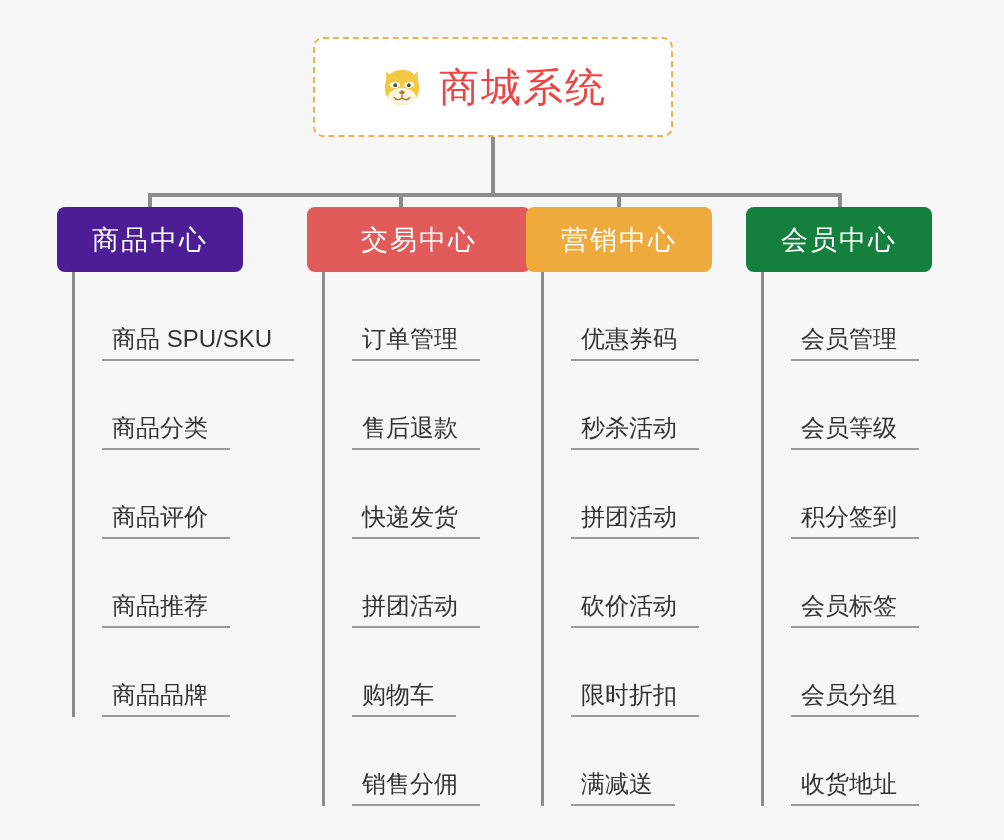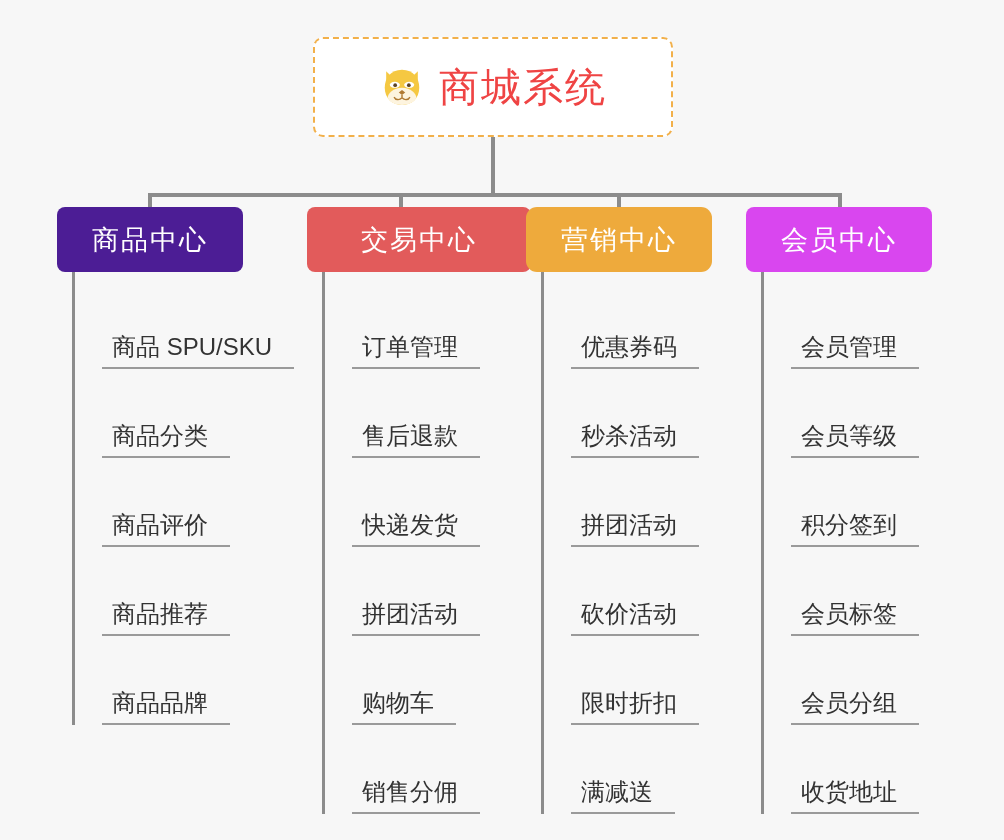--- a/index.html
+++ b/index.html
@@ -104,21 +104,21 @@
   .column.col1 .cat-box { width: 186px; }
   .column.col2 .cat-box { width: 224px; }
   .column.col3 .cat-box { width: 186px; }
   .column.col4 .cat-box { width: 186px; }
 
   
   .leaf-list {
     position: relative;
     margin-left: 15px;
     border-left: 3px solid #8c8c8c;
-    padding-top: 8px;
+    padding-top: 0;
   }
   .leaf-item {
     position: relative;
     height: 89px;
     display: flex;
     align-items: flex-end;
   }
   .leaf-label {
     display: inline-block;
     margin-left: 30px;
@@ -201,21 +201,21 @@
       <div class="leaf-item">
           <span class="leaf-label">购物车</span>
         </div>
       <div class="leaf-item">
           <span class="leaf-label">销售分佣</span>
         </div>
     </div>
   </div>
 
   <div class="column col3">
-    <div class="cat-box" style="background: rgb(238, 170, 60); border-radius: 11px;">营销中心</div>
+    <div class="cat-box" style="background: rgb(238, 170, 60);">营销中心</div>
     <div class="leaf-list">
       <div class="leaf-item">
           <span class="leaf-label">优惠券码</span>
         </div>
       <div class="leaf-item">
           <span class="leaf-label">秒杀活动</span>
         </div>
       <div class="leaf-item">
           <span class="leaf-label">拼团活动</span>
         </div>
@@ -225,21 +225,21 @@
       <div class="leaf-item">
           <span class="leaf-label">限时折扣</span>
         </div>
       <div class="leaf-item">
           <span class="leaf-label">满减送</span>
         </div>
     </div>
   </div>
 
   <div class="column col4">
-    <div class="cat-box" style="background: #d946ef; text-align: right;">会员中心</div>
+    <div class="cat-box" style="background: #15803d; text-align: right;">会员中心</div>
     <div class="leaf-list">
       <div class="leaf-item">
           <span class="leaf-label">会员管理</span>
         </div>
       <div class="leaf-item">
           <span class="leaf-label">会员等级</span>
         </div>
       <div class="leaf-item">
           <span class="leaf-label">积分签到</span>
         </div>

